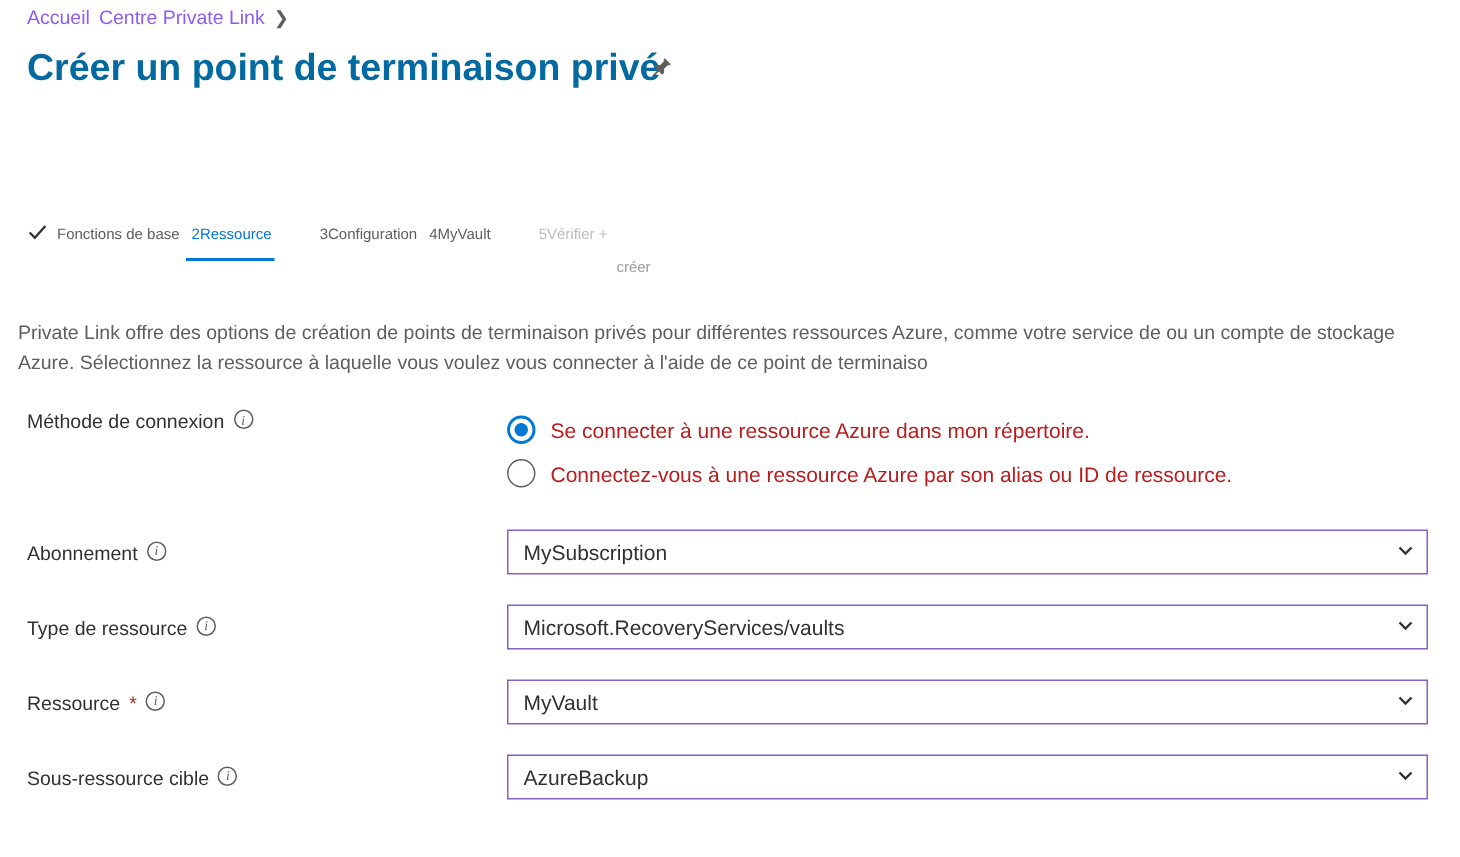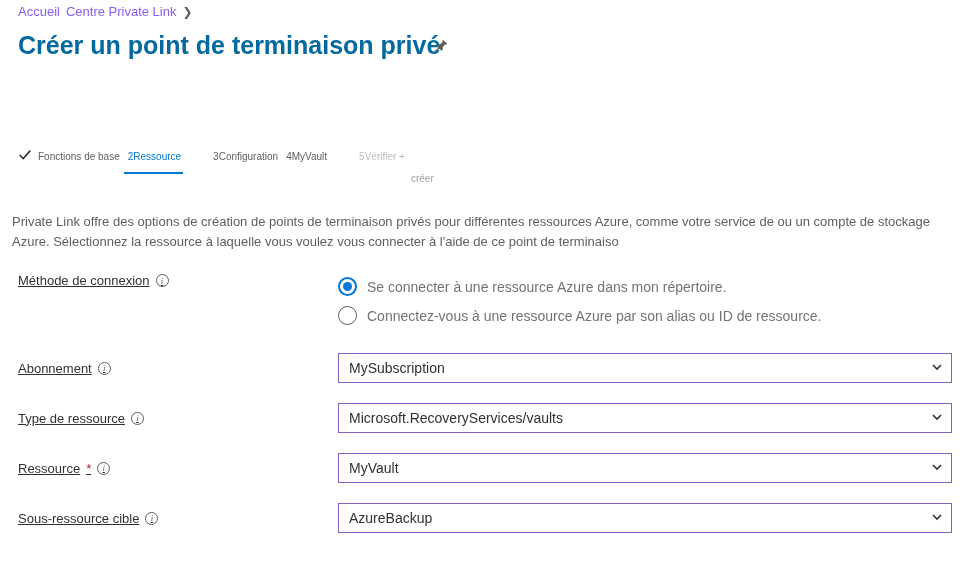--- a/index.html
+++ b/index.html
@@ -73,41 +73,40 @@
     align-items: center;
     padding: 6px 18px;
     min-height: 44px;
   }
   .form-label {
     width: 320px;
     flex-shrink: 0;
     font-size: 13px;
     color: #323130;
     display: flex;
-    align-items: center;
-    gap: 6px;
-    text-decoration: underline;
+    align-items: flex-start;
+    gap: 6px;
   }
   .form-label .req { color: #a4262c; }
   .info-icon {
     width: 13px; height: 13px;
     border: 1px solid #605e5c;
     border-radius: 50%;
     display: inline-flex;
     align-items: center;
     justify-content: center;
     font-size: 9px;
     color: #605e5c;
     font-style: italic;
     font-family: Georgia, serif;
     cursor: pointer;
   }
   .form-control { flex: 1; }
   .radio-group { display: flex; flex-direction: column; gap: 10px; padding: 4px 0 12px 0;}
-  .radio-item { display: flex; align-items: center; gap: 10px; cursor: pointer; font-size: 14px; color: #737373;}
+  .radio-item { display: flex; align-items: center; gap: 10px; cursor: pointer; font-size: 14px; color: #b91c1c;}
   .radio-outer {
     width: 19px; height: 19px; border-radius: 50%;
     border: 1px solid #605e5c;
     display: flex; align-items: center; justify-content: center;
     flex-shrink: 0;
   }
   .radio-item.selected .radio-outer { border: 2px solid #0078d4; }
   .radio-inner { width: 9px; height: 9px; border-radius: 50%; background: #0078d4; display:none;}
   .radio-item.selected .radio-inner { display:block; }
   .select-box {

